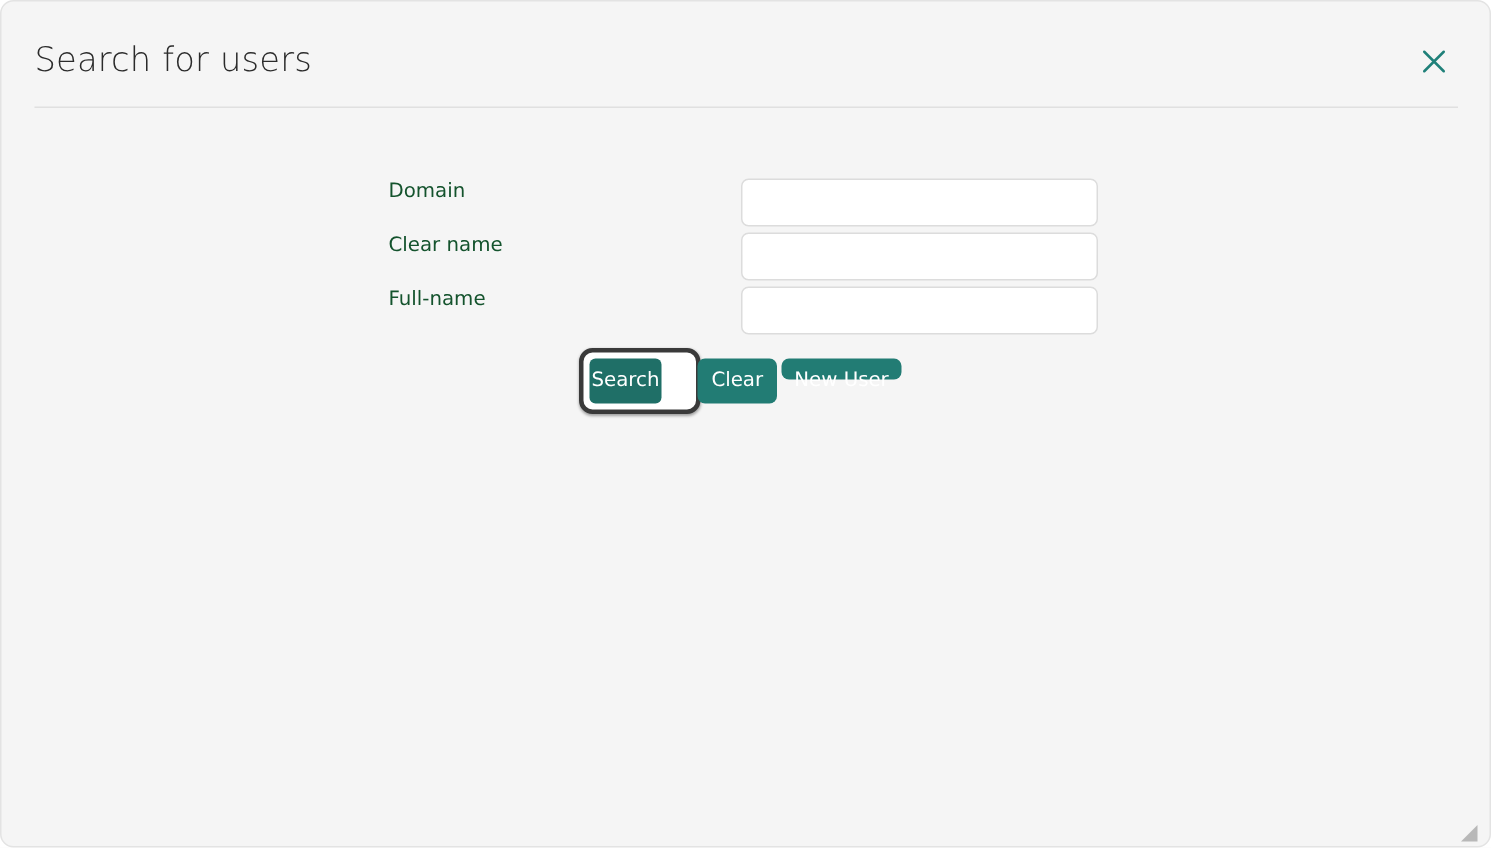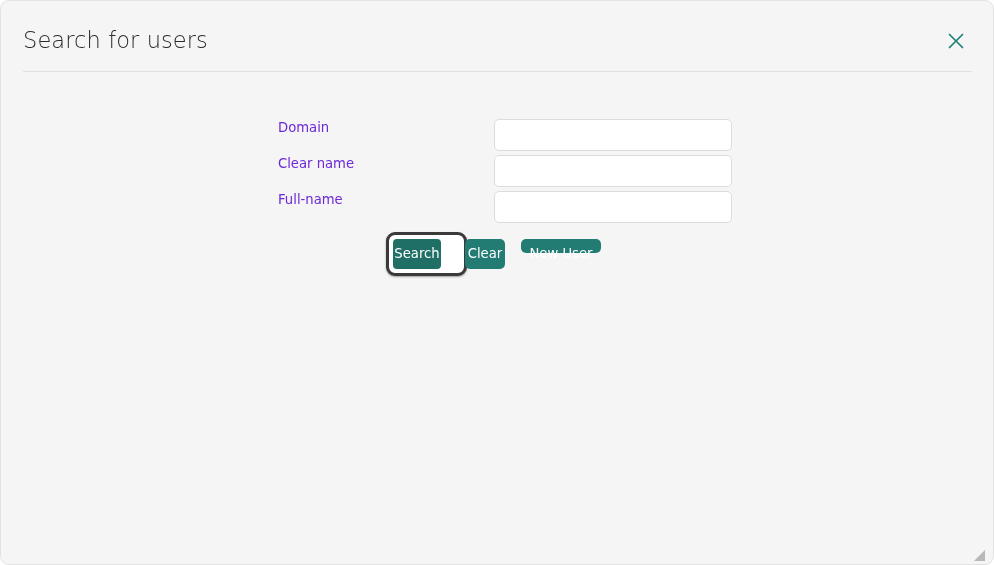--- a/index.html
+++ b/index.html
@@ -65,23 +65,23 @@
     left: 22px;
     top: 70px;
     width: 949px;
     height: 1px;
     background: #e0e0e0;
   }
 
   
   .field-label {
     position: absolute;
-    left: 277px;
+    left: 258px;
     font-size: 13.2px;
-    color: #6d28d9;
+    color: #14532d;
     white-space: nowrap;
     line-height: 16px;
   }
   .field-input {
     position: absolute;
     left: 493px;
     width: 238px;
     height: 32px;
     box-sizing: border-box;
     background: #ffffff;
@@ -138,21 +138,21 @@
     top: 238px;
     width: 48px;
     height: 30px;
     line-height: 30px;
     background: #1f6f67;
     border-radius: 4px;
   }
   #clear-button {
     left: 464px;
     top: 238px;
-    width: 40px;
+    width: 53px;
     height: 30px;
     line-height: 30px;
   }
   #newuser-button {
     left: 520px;
     top: 238px;
     width: 80px;
     height: 14px;
     line-height: 30px;
   }

